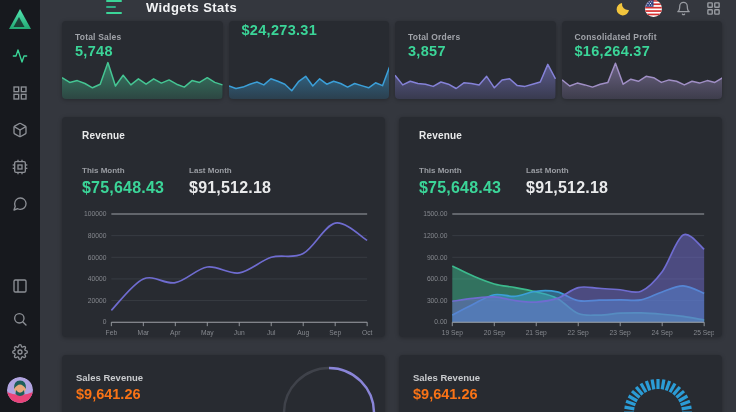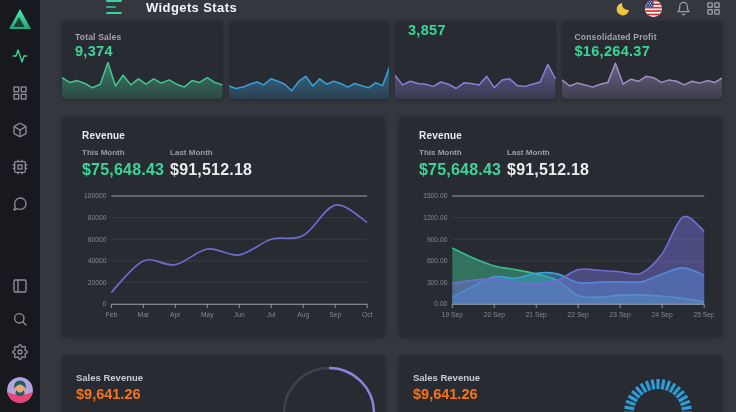--- a/index.html
+++ b/index.html
@@ -26,21 +26,21 @@
   .content{flex:1;padding:4px 14px 0 22px;display:flex;flex-direction:column;}
   .row4{display:grid;grid-template-columns:1fr 1fr 1fr 1fr;gap:6px;}
   .row2{display:grid;grid-template-columns:1fr 1fr;gap:14px;margin-top:18px;}
   .card{background:#282b31;border-radius:4px;box-shadow:0 1px 4px rgba(0,0,0,.28);}
   .stat-card{height:78px;position:relative;overflow:hidden;}
   .stat-label{padding:11px 13px 0;font-size:8.5px;font-weight:bold;color:#a0a3a9;letter-spacing:.2px;}
   .stat-value{padding:1px 13px 0;font-size:14.5px;font-weight:bold;color:#3bd598;letter-spacing:.3px;}
   .spark{position:absolute;left:0;right:0;bottom:0;width:100%;height:44px;display:block;}
   .rev-card{height:220px;padding:13px 8px 6px 10px;}
   .rev-title{font-size:10px;font-weight:bold;color:#e9eaeb;padding-left:10px;letter-spacing:.2px;}
-  .rev-metrics{display:flex;gap:6px;margin-top:7px;padding-left:10px;}
+  .rev-metrics{display:flex;gap:25px;margin-top:25px;padding-left:10px;}
   .metric-label{font-size:8px;color:#9a9da3;font-weight:bold;}
   .metric-value{font-size:16px;font-weight:bold;color:#e9eaeb;margin-top:4px;letter-spacing:.2px;}
   .metric-value.green{color:#3bd598;}
   .rev-chart{width:100%;height:148px;margin-top:4px;display:block;}
   svg text{font-family:"Liberation Sans",sans-serif;}
   .bottom-card{height:90px;position:relative;overflow:hidden;padding:17px 14px 0;}
   .bottom-title{font-size:9.5px;font-weight:bold;color:#c9cbce;}
   .bottom-value{font-size:14.5px;font-weight:bold;color:#f97316;margin-top:3px;}
   .donut{position:absolute;top:10px;right:8px;width:96px;height:96px;}
   .gauge{position:absolute;top:12px;right:24px;width:80px;height:80px;}
@@ -202,45 +202,47 @@
             </svg>
         </div>
       </div>
     </div>
 
     <div class="content">
 
       <div class="row4">
         <div class="card stat-card">
           <div class="stat-label">Total Sales</div>
-          <div class="stat-value">9,374</div>
+          <div class="stat-value">5,748</div>
           <svg class="spark" id="spark0" viewBox="0 0 100 44" preserveAspectRatio="none">
               <defs>
                 <linearGradient id="sg0" x1="0" y1="0" x2="0" y2="1">
                   <stop offset="0%" stop-color="#45c593" stop-opacity="0.55"></stop>
                   <stop offset="100%" stop-color="#45c593" stop-opacity="0.18"></stop>
                 </linearGradient>
               </defs>
               <path d="M0.0,22.7L4.8,27.4L9.5,25.6L14.3,28.5L19.0,32.8L23.8,29.2L28.6,7.6L33.3,31.0L38.1,20.2L42.9,29.9L47.6,23.8L52.4,29.2L57.1,23.8L61.9,28.1L66.7,24.9L71.4,29.2L76.2,32.1L81.0,25.6L85.7,27.4L90.5,22.7L95.2,27.4L100.0,29.9L100,44L0,44Z" fill="url(#sg0)" stroke="none"></path>
               <path d="M0.0,22.7L4.8,27.4L9.5,25.6L14.3,28.5L19.0,32.8L23.8,29.2L28.6,7.6L33.3,31.0L38.1,20.2L42.9,29.9L47.6,23.8L52.4,29.2L57.1,23.8L61.9,28.1L66.7,24.9L71.4,29.2L76.2,32.1L81.0,25.6L85.7,27.4L90.5,22.7L95.2,27.4L100.0,29.9" fill="none" stroke="#45c593" stroke-width="1.5" vector-effect="non-scaling-stroke" stroke-linejoin="round"></path>
             </svg>
         </div>
         <div class="card stat-card">
+          <div class="stat-value">$24,273.31</div>
           <svg class="spark" id="spark1" viewBox="0 0 100 44" preserveAspectRatio="none">
               <defs>
                 <linearGradient id="sg1" x1="0" y1="0" x2="0" y2="1">
                   <stop offset="0%" stop-color="#3b9fd8" stop-opacity="0.55"></stop>
                   <stop offset="100%" stop-color="#3b9fd8" stop-opacity="0.18"></stop>
                 </linearGradient>
               </defs>
               <path d="M0.0,31.0L4.3,33.5L8.7,32.1L13.0,29.2L17.4,27.0L21.7,29.9L26.1,23.8L30.4,26.3L34.8,29.2L39.1,35.7L43.5,26.3L47.8,21.3L52.2,31.0L56.5,23.8L60.9,29.2L65.2,26.3L69.6,28.5L73.9,32.1L78.3,28.5L82.6,30.6L87.0,32.8L91.3,27.8L95.7,30.6L100.0,11.9L100,44L0,44Z" fill="url(#sg1)" stroke="none"></path>
               <path d="M0.0,31.0L4.3,33.5L8.7,32.1L13.0,29.2L17.4,27.0L21.7,29.9L26.1,23.8L30.4,26.3L34.8,29.2L39.1,35.7L43.5,26.3L47.8,21.3L52.2,31.0L56.5,23.8L60.9,29.2L65.2,26.3L69.6,28.5L73.9,32.1L78.3,28.5L82.6,30.6L87.0,32.8L91.3,27.8L95.7,30.6L100.0,11.9" fill="none" stroke="#3b9fd8" stroke-width="1.5" vector-effect="non-scaling-stroke" stroke-linejoin="round"></path>
             </svg>
         </div>
         <div class="card stat-card">
+          <div class="stat-label">Total Orders</div>
           <div class="stat-value">3,857</div>
           <svg class="spark" id="spark2" viewBox="0 0 100 44" preserveAspectRatio="none">
               <defs>
                 <linearGradient id="sg2" x1="0" y1="0" x2="0" y2="1">
                   <stop offset="0%" stop-color="#8582d8" stop-opacity="0.55"></stop>
                   <stop offset="100%" stop-color="#8582d8" stop-opacity="0.18"></stop>
                 </linearGradient>
               </defs>
               <path d="M0.0,20.2L4.8,29.9L9.5,26.3L14.3,28.5L19.0,29.2L23.8,31.4L28.6,27.0L33.3,29.2L38.1,33.5L42.9,27.8L47.6,28.5L52.4,29.9L57.1,21.3L61.9,32.8L66.7,24.9L71.4,23.8L76.2,30.6L81.0,31.4L85.7,29.2L90.5,27.0L95.2,9.4L100.0,23.8L100,44L0,44Z" fill="url(#sg2)" stroke="none"></path>
               <path d="M0.0,20.2L4.8,29.9L9.5,26.3L14.3,28.5L19.0,29.2L23.8,31.4L28.6,27.0L33.3,29.2L38.1,33.5L42.9,27.8L47.6,28.5L52.4,29.9L57.1,21.3L61.9,32.8L66.7,24.9L71.4,23.8L76.2,30.6L81.0,31.4L85.7,29.2L90.5,27.0L95.2,9.4L100.0,23.8" fill="none" stroke="#8582d8" stroke-width="1.5" vector-effect="non-scaling-stroke" stroke-linejoin="round"></path>

